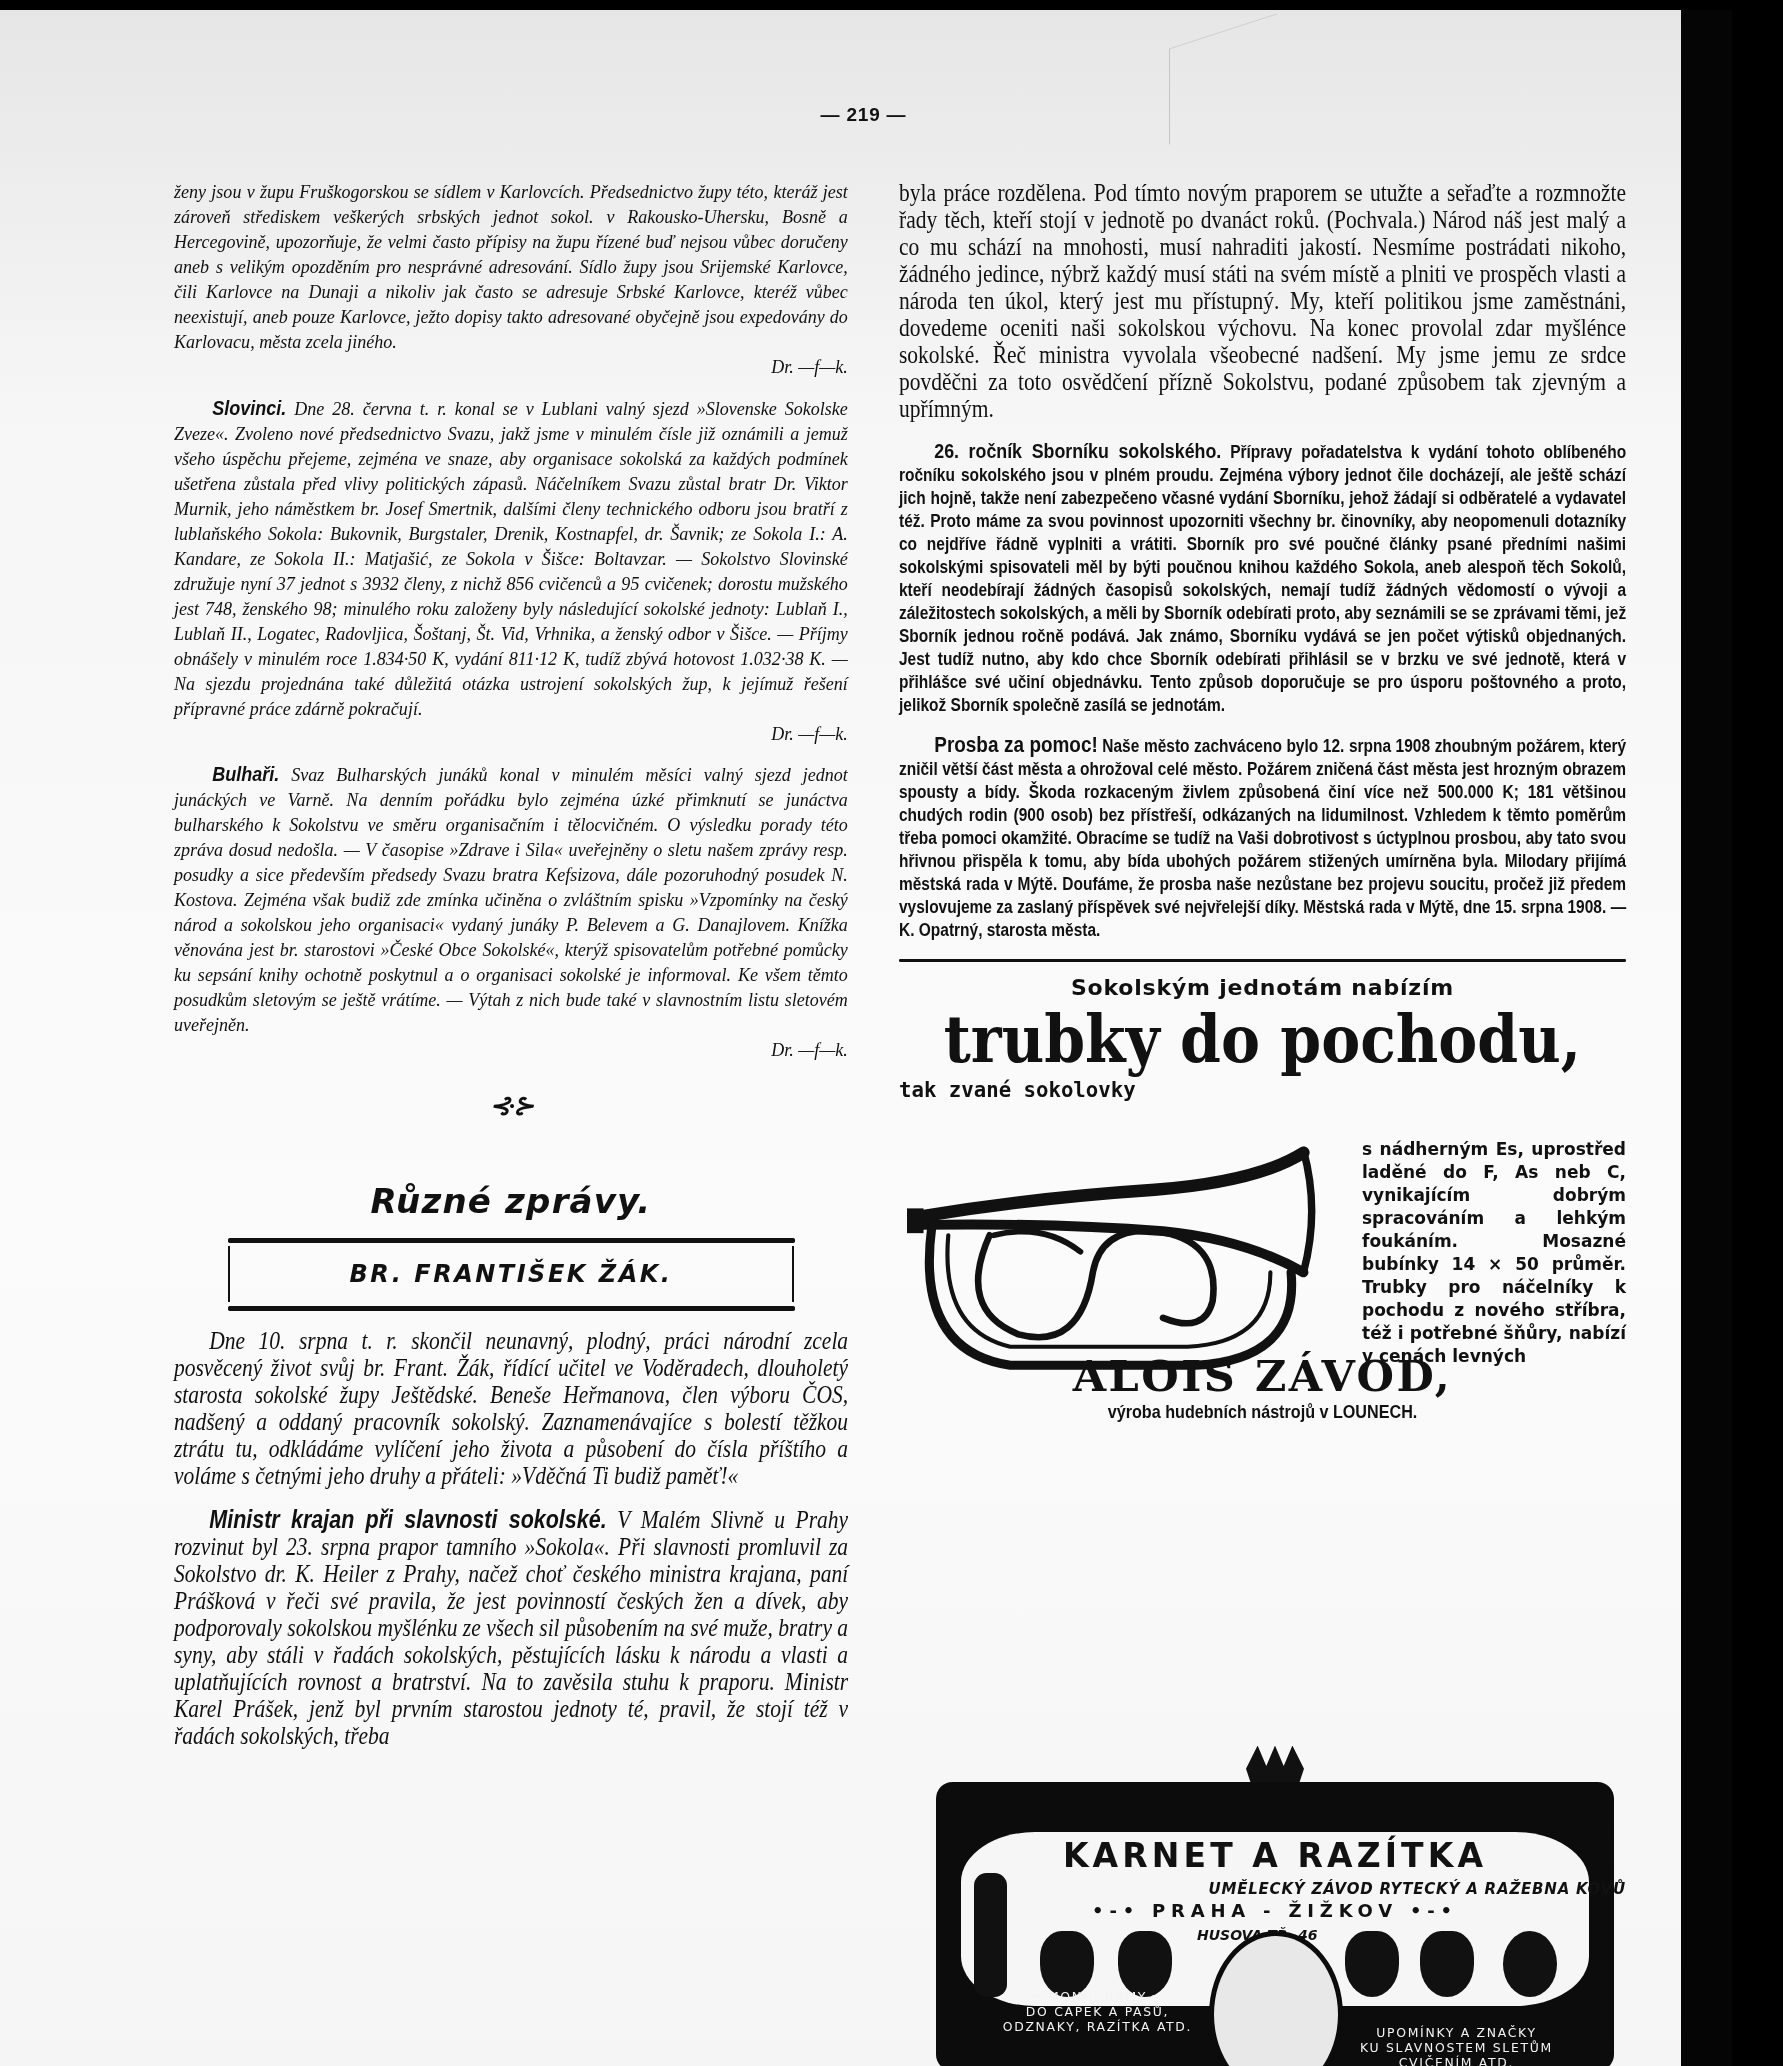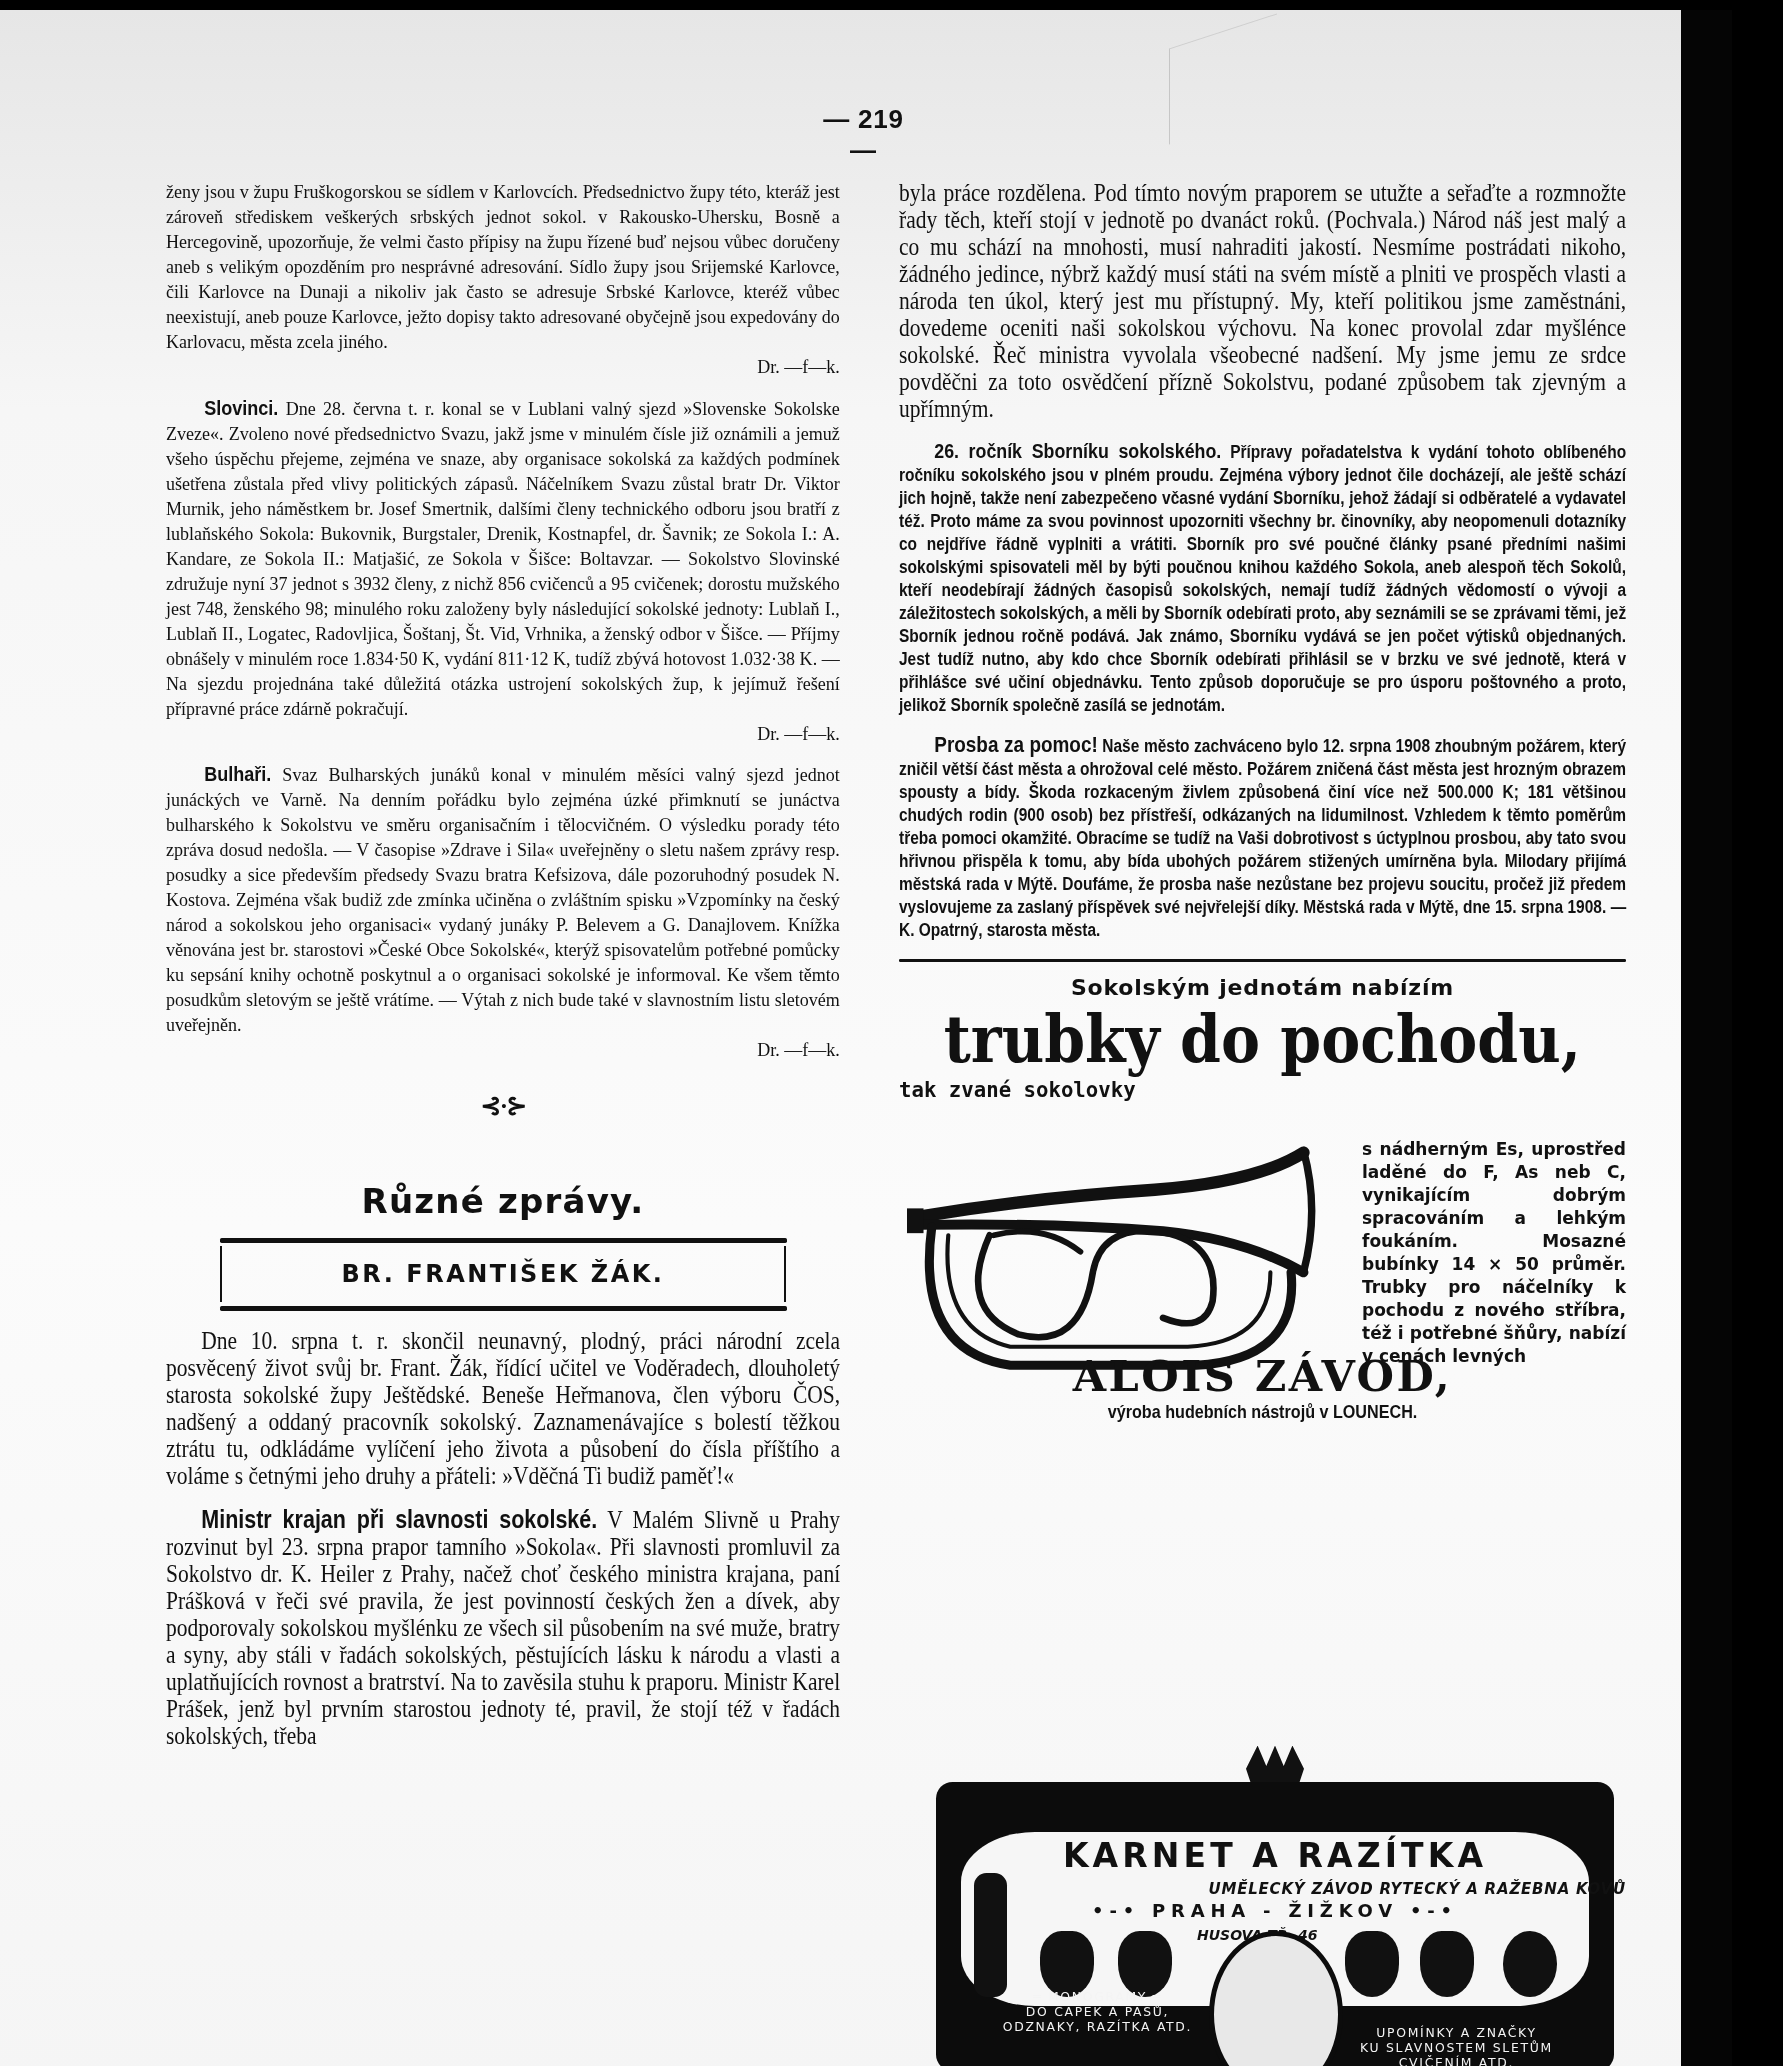--- a/index.html
+++ b/index.html
@@ -10,27 +10,27 @@
     color: #111;
   }
   .page {
     position: absolute; left: 0; top: 10.3px; width: 1732px; height: 2215px;
     background: linear-gradient(180deg, #e6e6e6 0%, #f6f6f6 18%, #fbfbfb 55%, #f4f4f4 100%);
   }
   .scan-edge-right { position: absolute; right: 0; top: 0; width: 51px; height: 100%; background: #050505; }
   .page-number {
     position: absolute; top: 94px; left: 810px; width: 107px; text-align: center;
     font-family: "Liberation Sans Narrow", "Liberation Sans", sans-serif;
-    font-size: 26px; font-weight: bold; letter-spacing: 0.8px;
+    font-size: 19px; font-weight: bold; letter-spacing: 0.8px;
   }
   .stamp { position: absolute; left: 1169px; top: 20.7px; width: 107px; height: 95px;
     border-left: 1.2px solid #aaa; border-top: 1.2px solid #bbb; opacity: .55; transform: skewY(-18deg); }
 
   .col { position: absolute; }
-  .col-left { left: 166px; top: 169px; width: 674px; }
+  .col-left { left: 174px; top: 169px; width: 674px; font-style: italic; }
   .col-right { left: 899px; top: 169px; width: 727px; }
 
   p { margin: 0; text-align: justify; }
   .small { font-size: 19.4px; line-height: 25px; font-family: "Liberation Serif", serif; transform: scaleX(.93); transform-origin: left; width: 107.5%; }
   .large { font-size: 25px; line-height: 27px; transform: scaleX(.86); transform-origin: left; width: 116.3%; }
   .sans-bold { font-family: "Liberation Sans", sans-serif; font-weight: bold; font-size: 18px; line-height: 23px; transform: scaleX(.86); transform-origin: left; width: 116.3%; }
   .indent { text-indent: 41px; }
   .head { font-weight: bold; font-family: "Liberation Sans", sans-serif; }
   .sig { text-align: right; padding-right: 16.5px; }
   .gap { height: 16.5px; }

